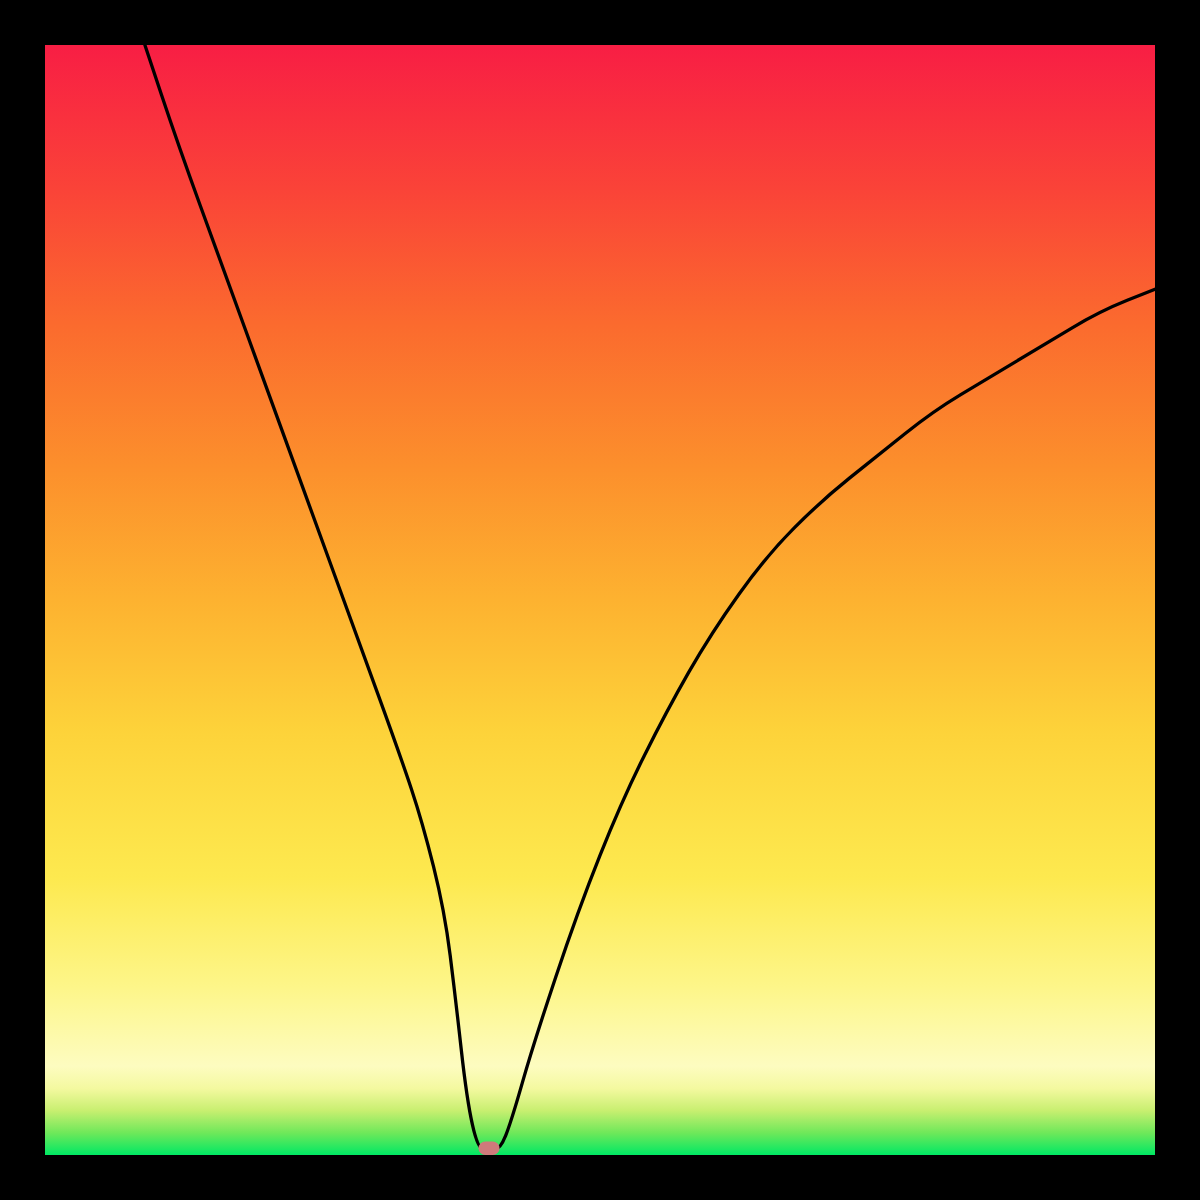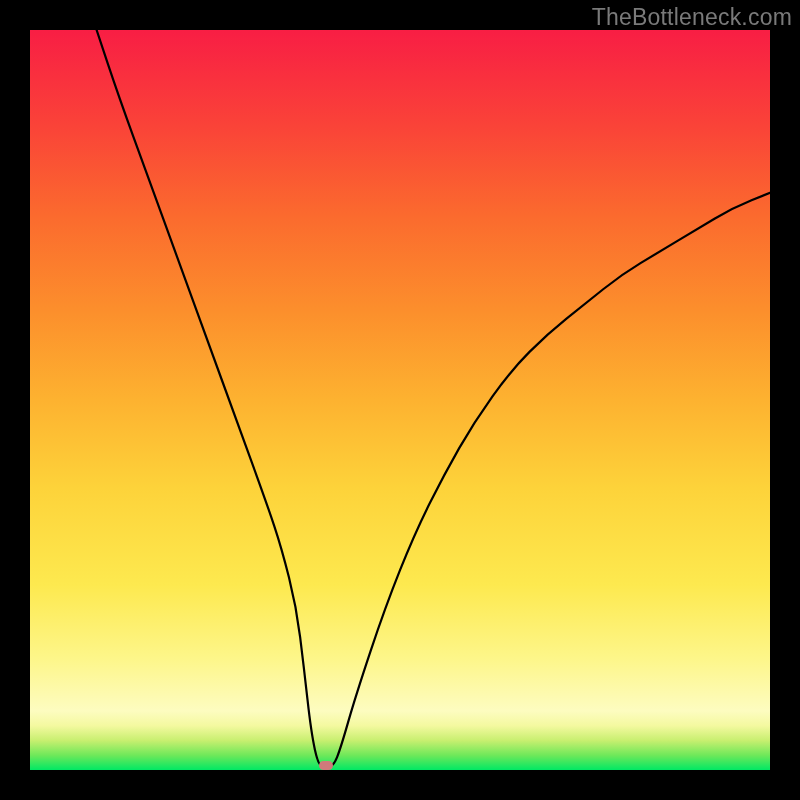--- a/index.html
+++ b/index.html
@@ -73,15 +73,14 @@
   <div class="plot-area">
 
     <svg class="curve" viewBox="0 0 740 740" preserveAspectRatio="none">
       <path id="curve-path" d="M 66.60 0.00 Q 66.60 0.00 77.70 33.30 Q 88.80 66.60 103.60 107.30 Q 118.40 148.00 133.20 188.70 Q 148.00 229.40 162.80 270.10 Q 177.60 310.80 192.40 351.50 Q 207.20 392.20 222.00 432.90 Q 236.80 473.60 244.20 495.80 Q 251.60 518.00 259.00 547.60 Q 266.40 577.20 270.10 606.80 Q 273.80 636.40 277.50 669.70 Q 281.20 703.00 284.90 719.65 Q 288.60 736.30 292.30 736.30 Q 296.00 736.30 299.70 736.30 Q 303.40 736.30 307.10 727.05 Q 310.80 717.80 318.20 691.90 Q 325.60 666.00 340.40 621.60 Q 355.20 577.20 370.00 540.20 Q 384.80 503.20 399.60 473.60 Q 414.40 444.00 429.20 418.10 Q 444.00 392.20 462.50 366.30 Q 481.00 340.40 499.50 321.90 Q 518.00 303.40 536.50 288.60 Q 555.00 273.80 573.50 259.00 Q 592.00 244.20 610.50 233.10 Q 629.00 222.00 647.50 210.90 Q 666.00 199.80 684.50 188.70 Q 703.00 177.60 721.50 170.20 L 740.00 162.80" fill="none" stroke="#000" stroke-width="2.2" stroke-linejoin="round" stroke-linecap="round"></path>
     </svg>
 
     <div class="marker" id="marker-dot" style="left: 289px; top: 731.3px;"></div>
 
   </div>
 
-  <div class="watermark">TheBottleneck.com</div>
 
 </div>
 
 </body></html>

